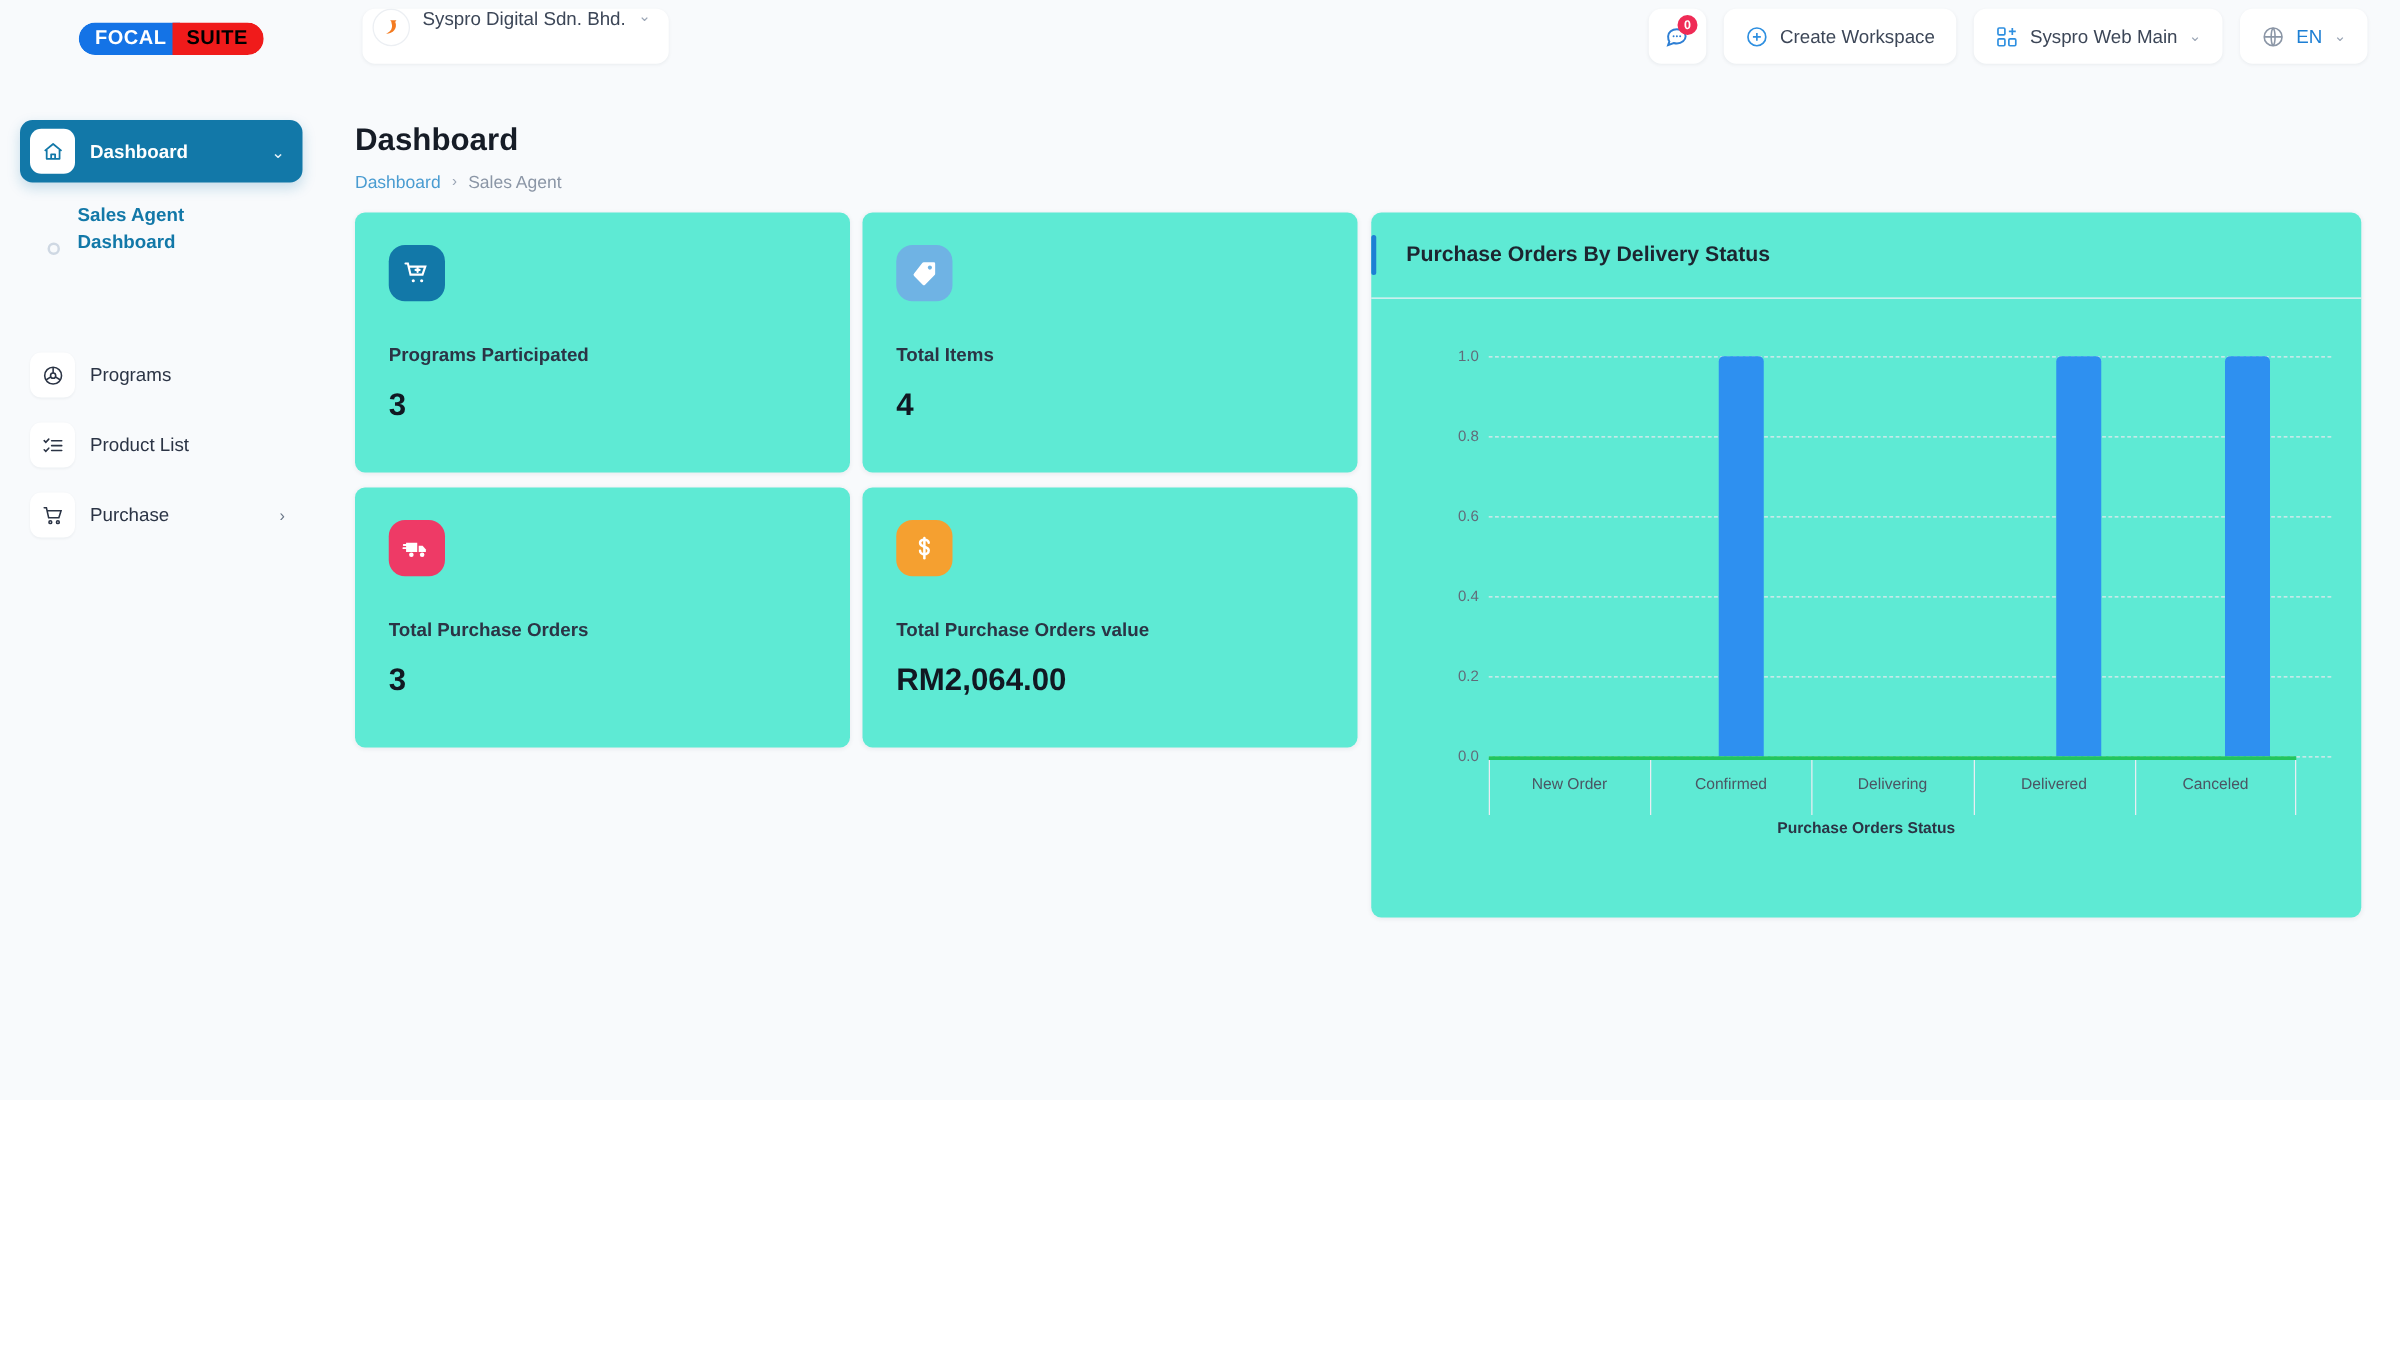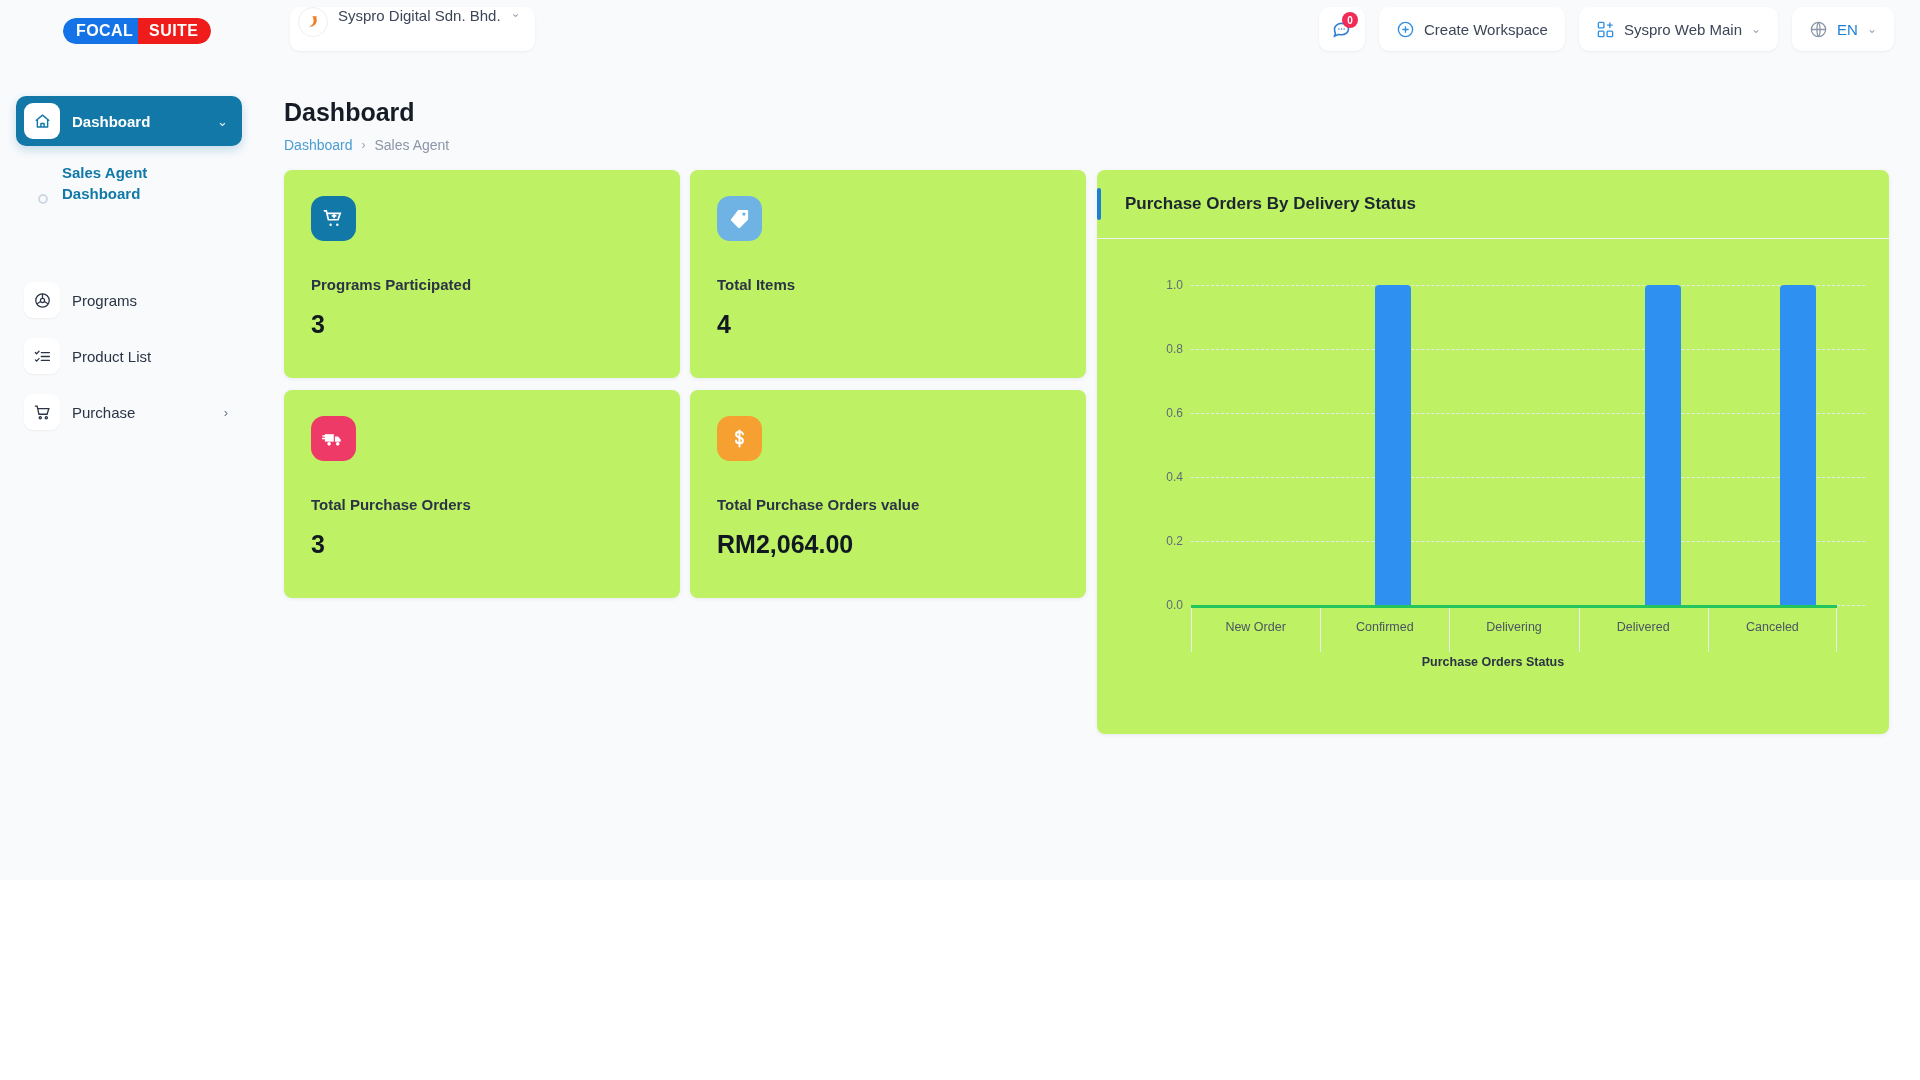--- a/index.html
+++ b/index.html
@@ -27,21 +27,21 @@
     height: 26px; display: flex; align-items: stretch;
     border-radius: 13px; overflow: hidden;
     font-weight: bold; font-size: 16px; letter-spacing: .4px;
   }
   .logo .l-blue {
     background: #1473e6; color: #fff;
     padding: 0 11px 0 13px; display: flex; align-items: center;
     border-radius: 13px 0 0 13px;
   }
   .logo .l-red {
-    background: #f01b1b; color: #ffffff;
+    background: #f01b1b; color: #000000;
     padding: 0 13px 0 11px; display: flex; align-items: center;
     border-radius: 0 13px 13px 0; margin-left: -6px;
   }
 
   .org-switch {
     position: absolute; left: 290px; top: 7px;
     height: 44px; background: #fff; border-radius: 10px;
     display: flex; align-items: flex-start; gap: 10px;
     padding: 0 14px 0 8px;
     box-shadow: 0 1px 3px rgba(16,30,54,.06);
@@ -140,21 +140,21 @@
   .breadcrumb {
     position: absolute; left: 22px; top: 79px;
     display: flex; align-items: center; gap: 9px; font-size: 14px;
   }
   .bc-link { color: #4a9cd1; }
   .bc-sep { color: #9aa5b5; font-size: 12px; }
   .bc-cur { color: #8b96a6; text-align: center; }
 
   
   .card {
-    position: absolute; background: #bef264; border-radius: 8px;
+    position: absolute; background: #5eead4; border-radius: 8px;
     box-shadow: 0 1px 4px rgba(16,30,54,.07);
   }
   .stat-card { width: 396px; height: 208px; }
   #card-0 { left: 22px;  top: 112px; }
   #card-1 { left: 428px; top: 112px; }
   #card-2 { left: 22px;  top: 332px; }
   #card-3 { left: 428px; top: 332px; }
   .stat-icon {
     position: absolute; left: 27px; top: 26px;
     width: 45px; height: 45px; border-radius: 13px;

